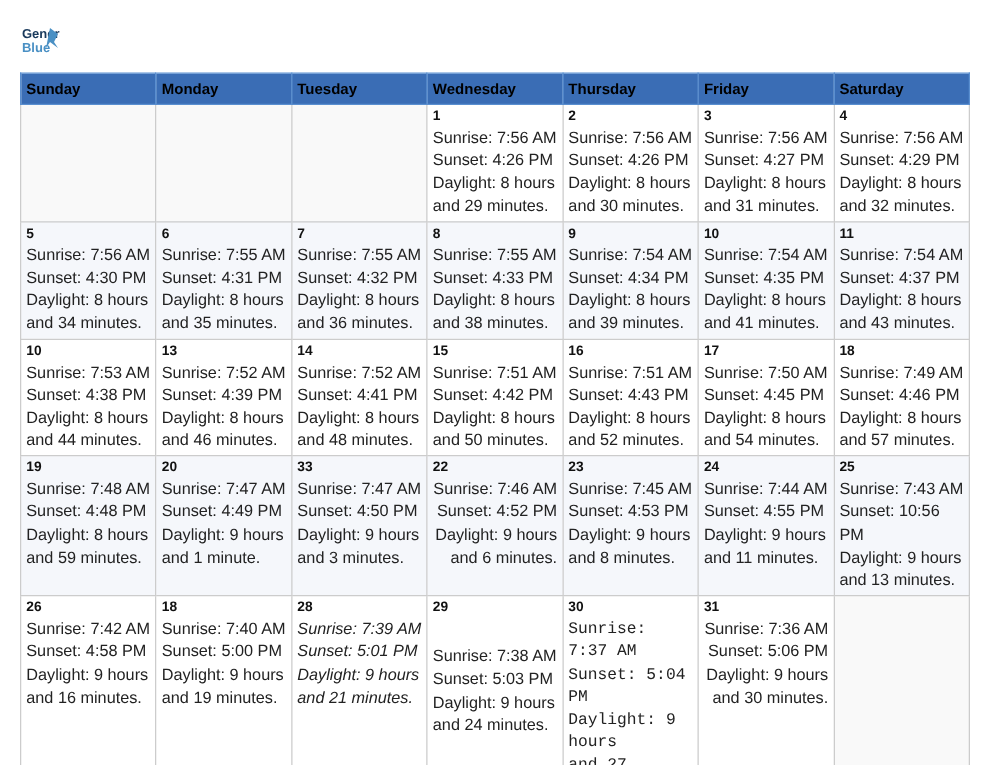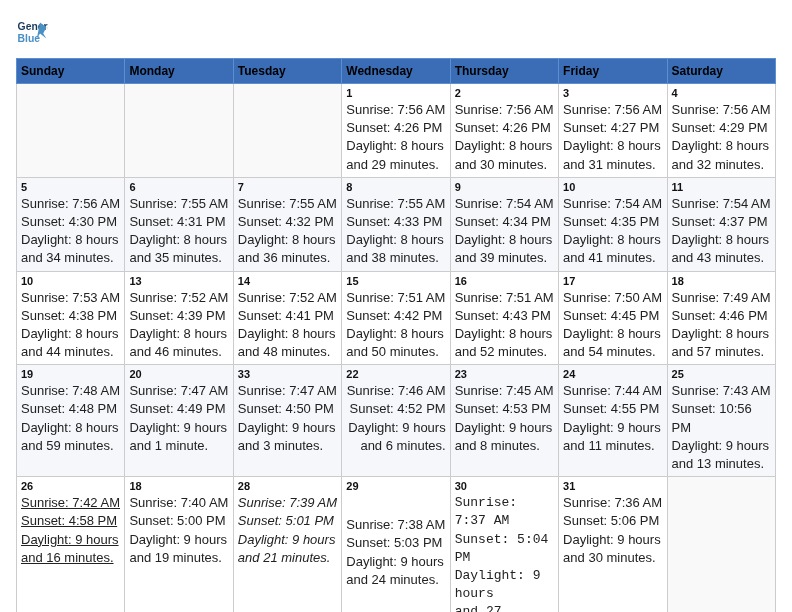--- a/index.html
+++ b/index.html
@@ -295,21 +295,21 @@
             <div class="day-number">25</div>
             <div class="day-info" style="white-space: pre-line;">Sunrise: 7:43 AM
 Sunset: 10:56 PM
 Daylight: 9 hours
 and 13 minutes.</div>
           </td>
         </tr>
         <tr>
           <td>
             <div class="day-number">26</div>
-            <div class="day-info" style="white-space: pre-line; text-decoration: underline;">Sunrise: 7:42 AM
+            <div class="day-info" style="white-space: pre-line;">Sunrise: 7:42 AM
 Sunset: 4:58 PM
 Daylight: 9 hours
 and 16 minutes.</div>
           </td>
           <td>
             <div class="day-number">18</div>
             <div class="day-info" style="white-space: pre-line;">Sunrise: 7:40 AM
 Sunset: 5:00 PM
 Daylight: 9 hours
 and 19 minutes.</div>
@@ -330,21 +330,21 @@
           </td>
           <td>
             <div class="day-number">30</div>
             <div class="day-info" style="white-space: pre-line; font-family: Liberation Mono, monospace;">Sunrise: 7:37 AM
 Sunset: 5:04 PM
 Daylight: 9 hours
 and 27 minutes.</div>
           </td>
           <td>
             <div class="day-number">31</div>
-            <div class="day-info" style="white-space: pre-line;">Sunrise: 7:36 AM
+            <div class="day-info" style="white-space: pre-line; text-align: right;">Sunrise: 7:36 AM
 Sunset: 5:06 PM
 Daylight: 9 hours
 and 30 minutes.</div>
           </td>
           <td class="empty-cell"></td>
         </tr>
       </tbody>
   </table>
 </div>
 

